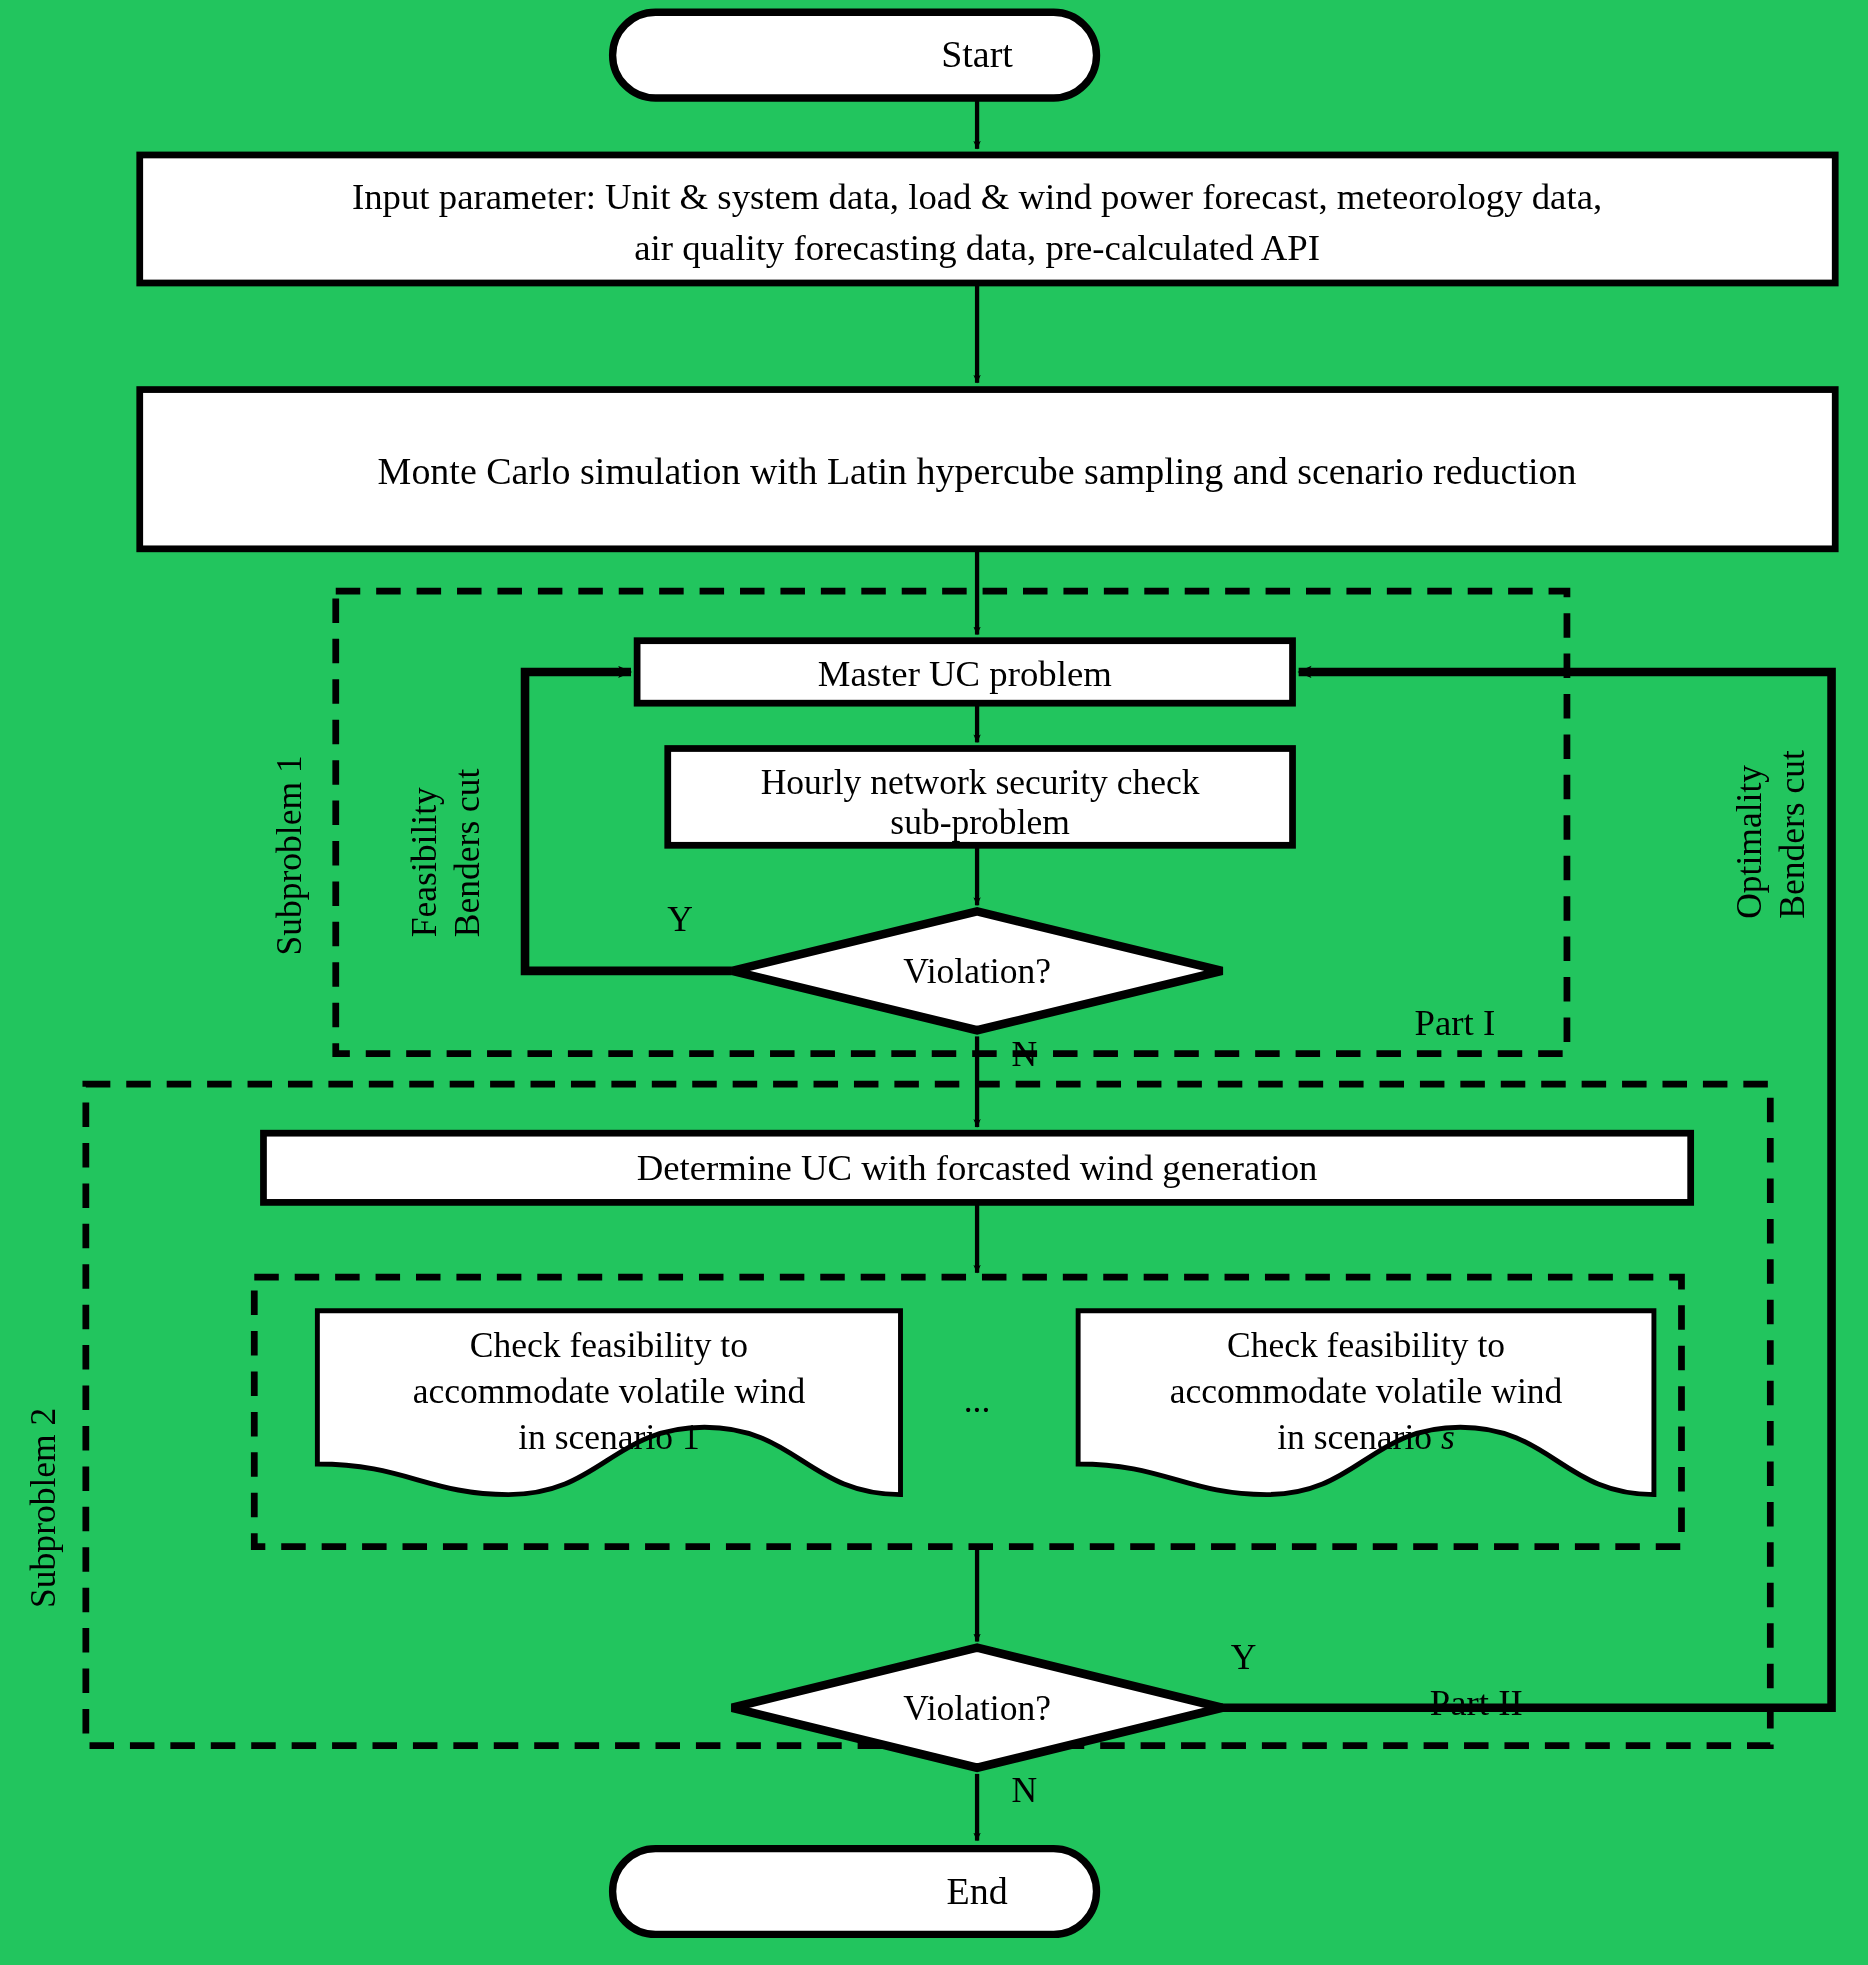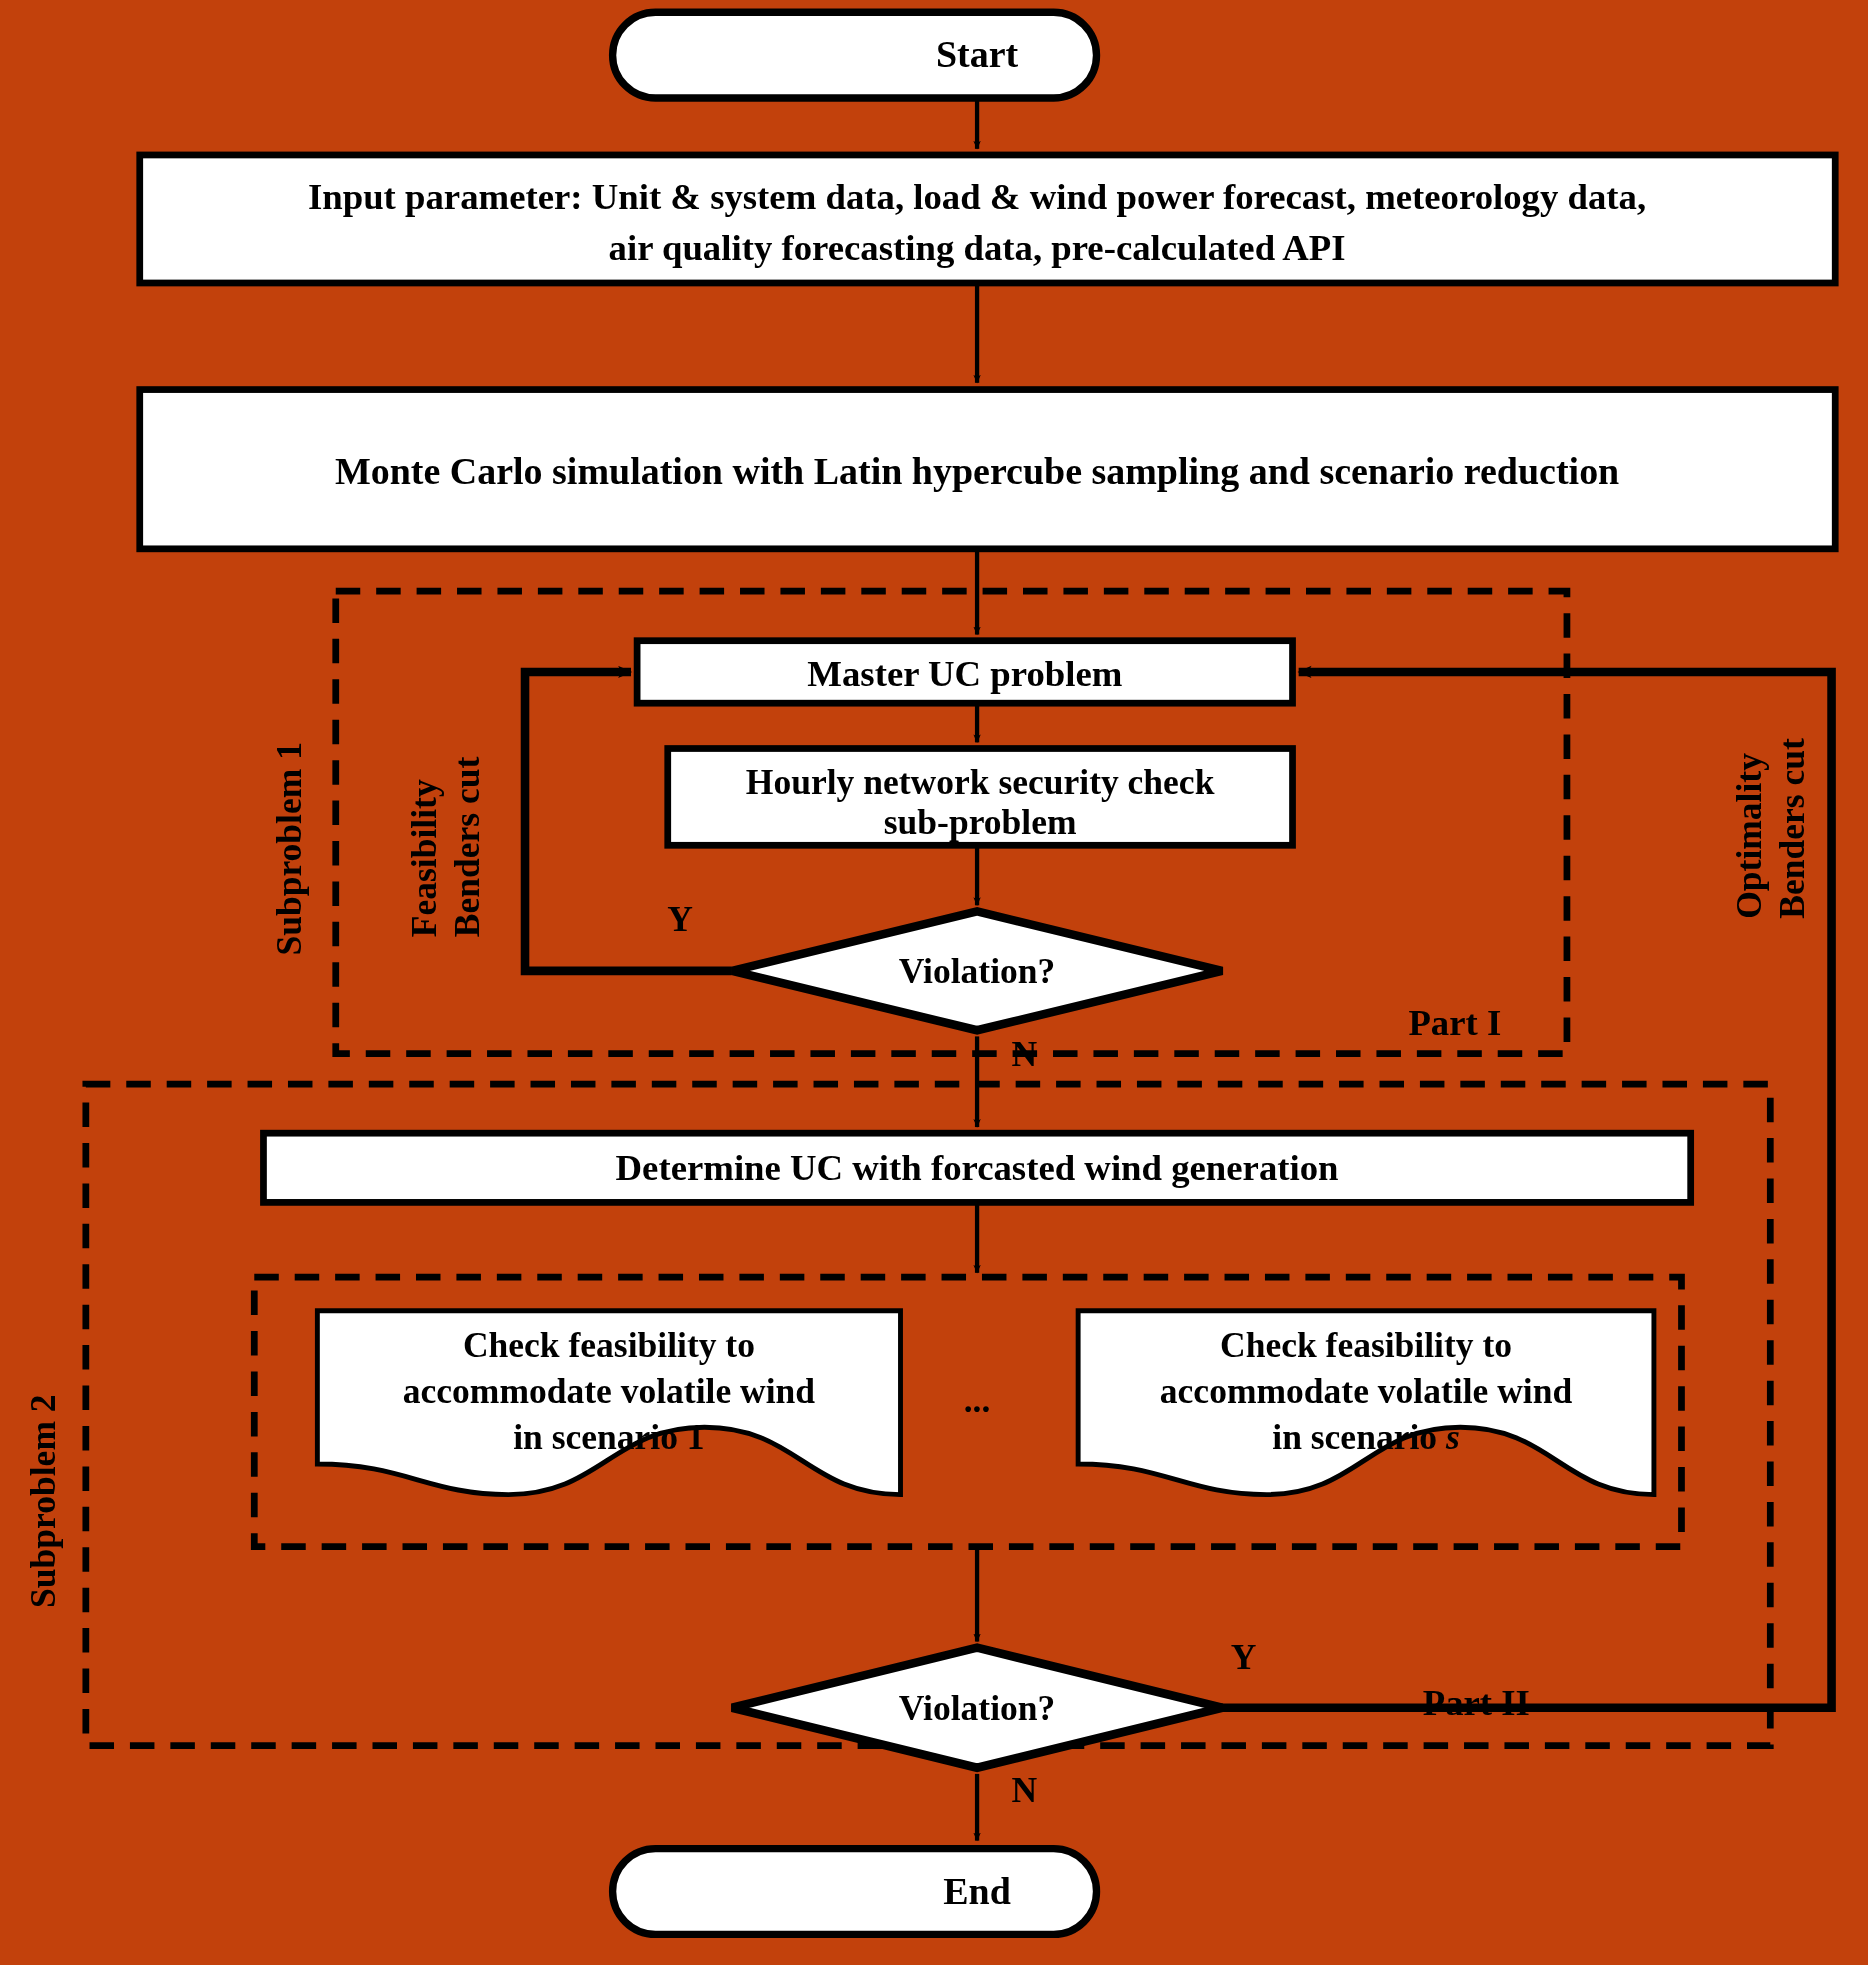--- a/index.html
+++ b/index.html
@@ -1,17 +1,17 @@
 <!DOCTYPE html>
 <html style="font-size:9.8px"><head>
 <meta charset="utf-8">
 <style>
   html,body{margin:0;padding:0;background:#ffffff;}
-  #root{position:relative;width:1869px;height:1965px;background:#c2410c;
-        font-family:"Liberation Serif","DejaVu Serif",serif;font-weight:bold;}
+  #root{position:relative;width:1869px;height:1965px;background:#22c55e;
+        font-family:"Liberation Serif","DejaVu Serif",serif;}
   svg{position:absolute;left:0;top:0;}
   .txt{font-family:"Liberation Serif","DejaVu Serif",serif;fill:#000000;}
 </style>
 </head>
 <body>
 
 <div id="root">
   <svg width="1869" height="1965" viewBox="0 0 3051 3208">
     <defs>
       <marker id="ah" markerWidth="16" markerHeight="16" refX="13" refY="6" orient="auto" markerUnits="userSpaceOnUse">

